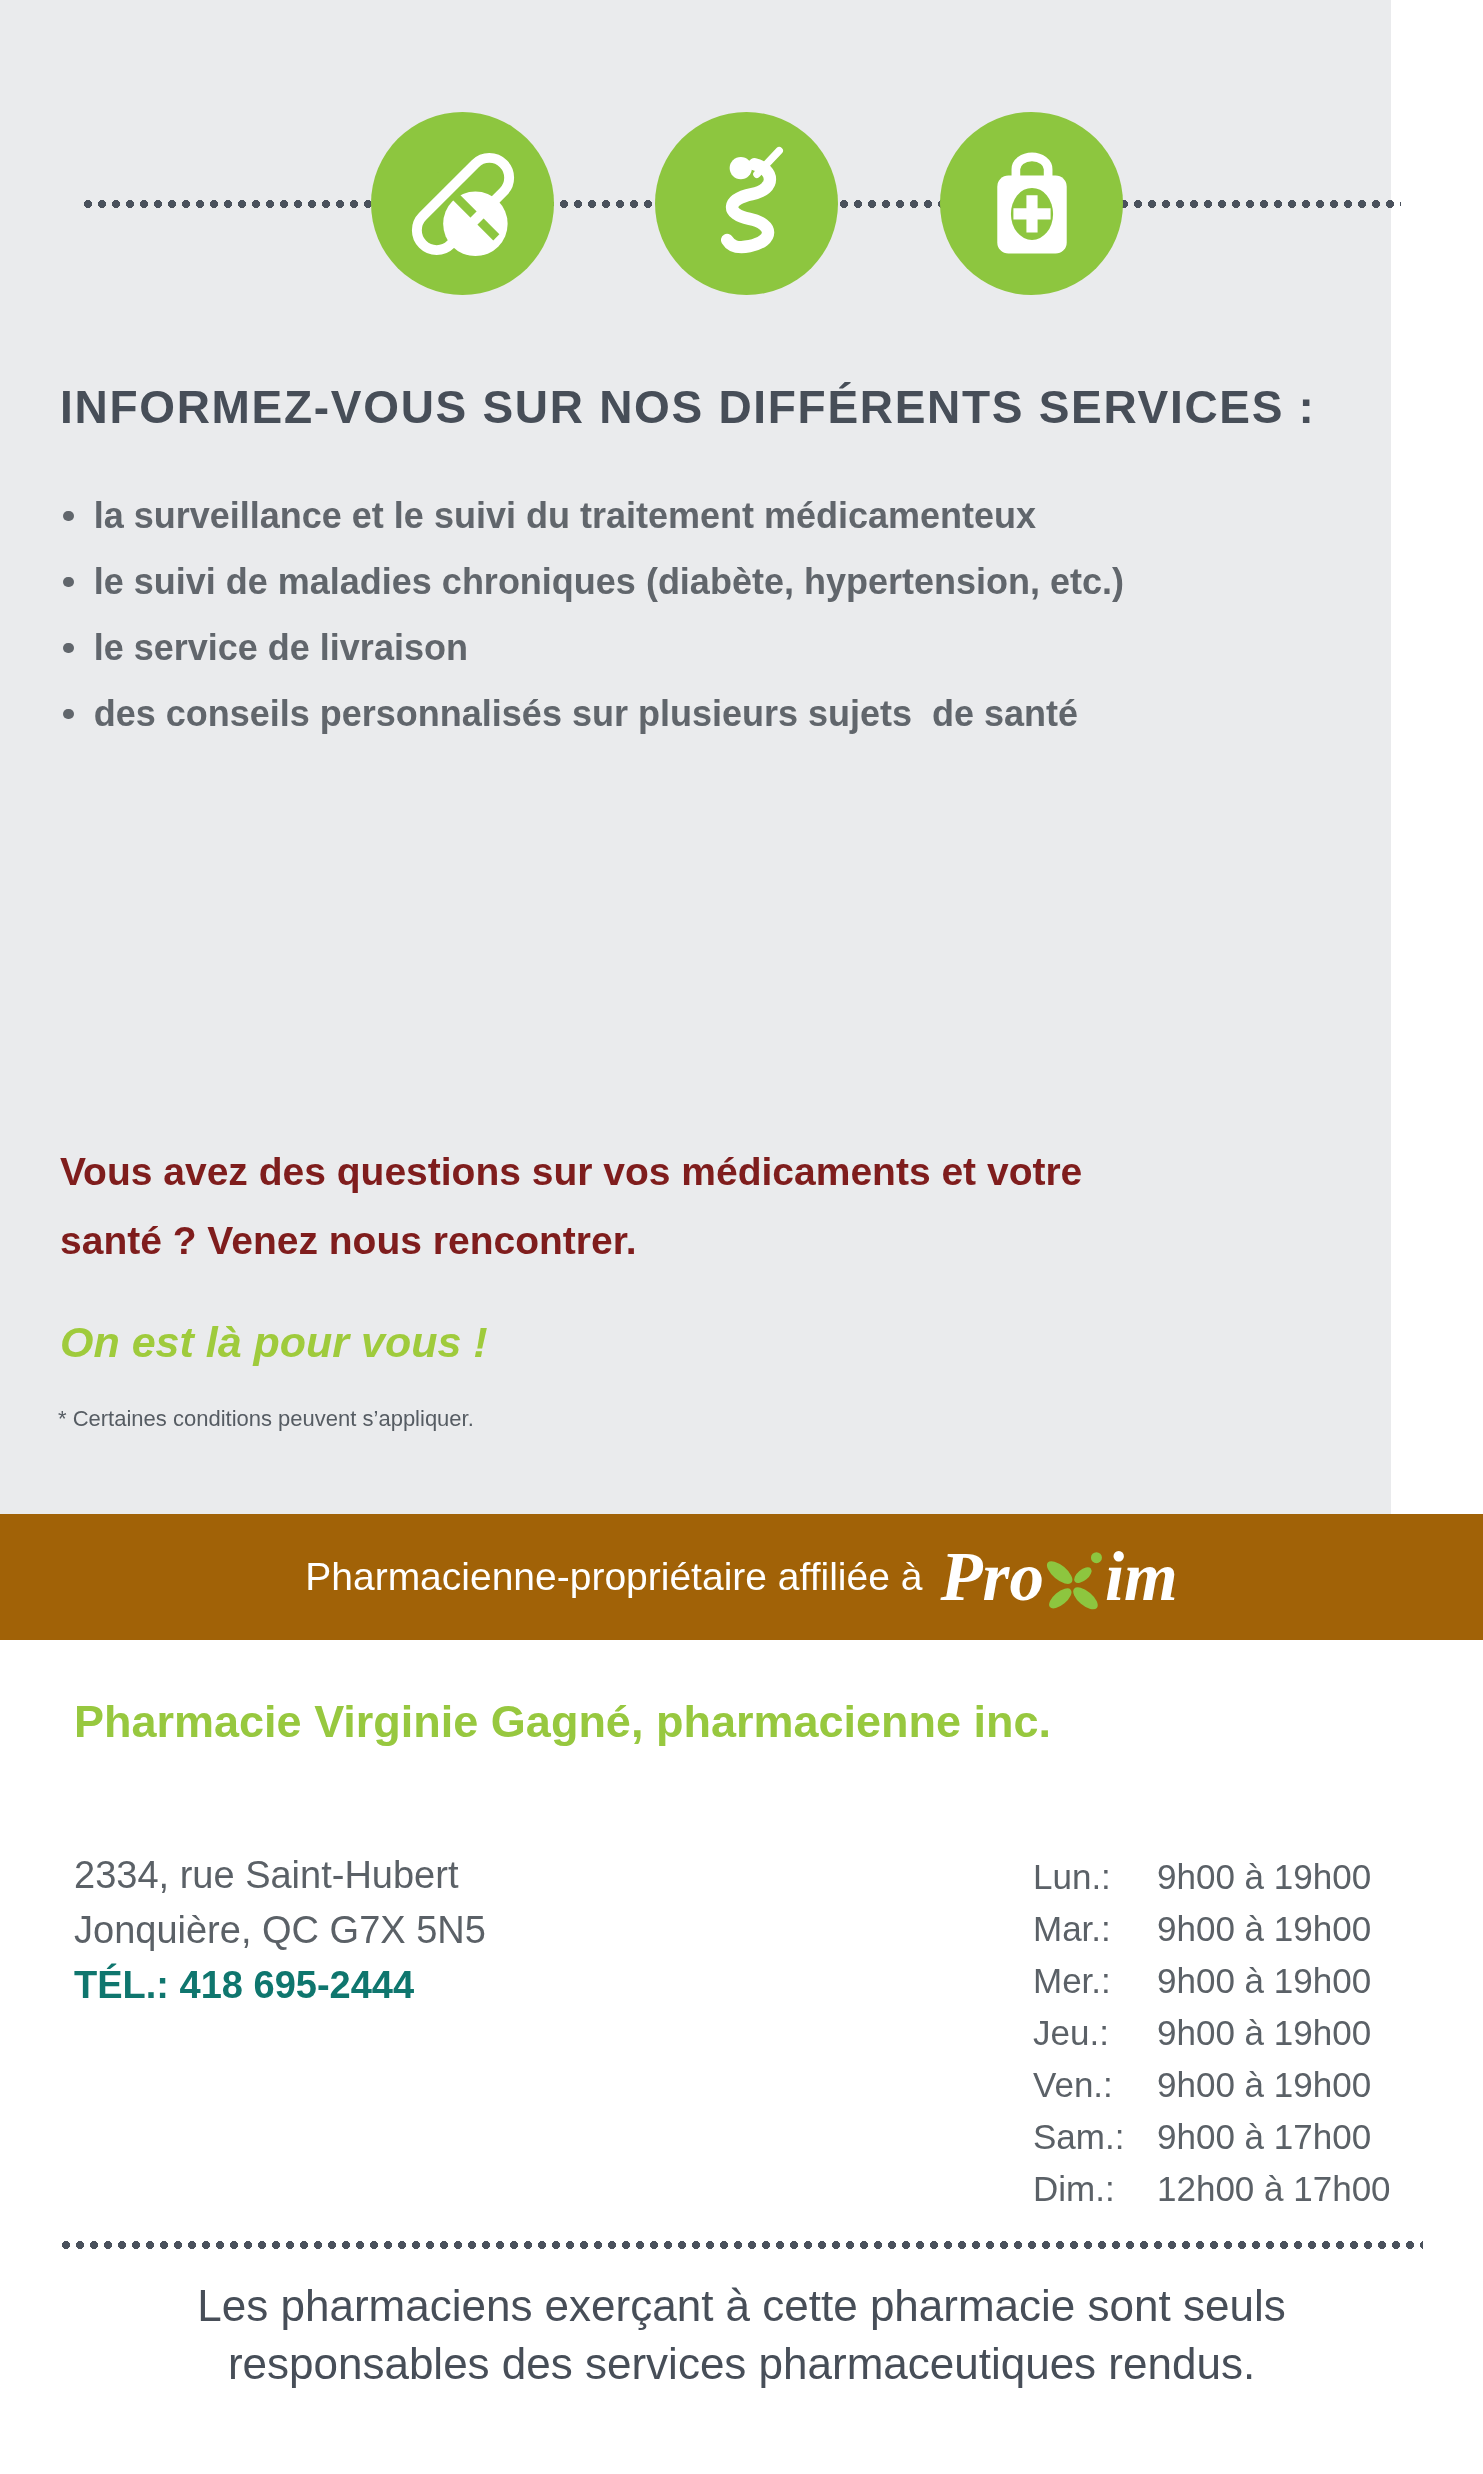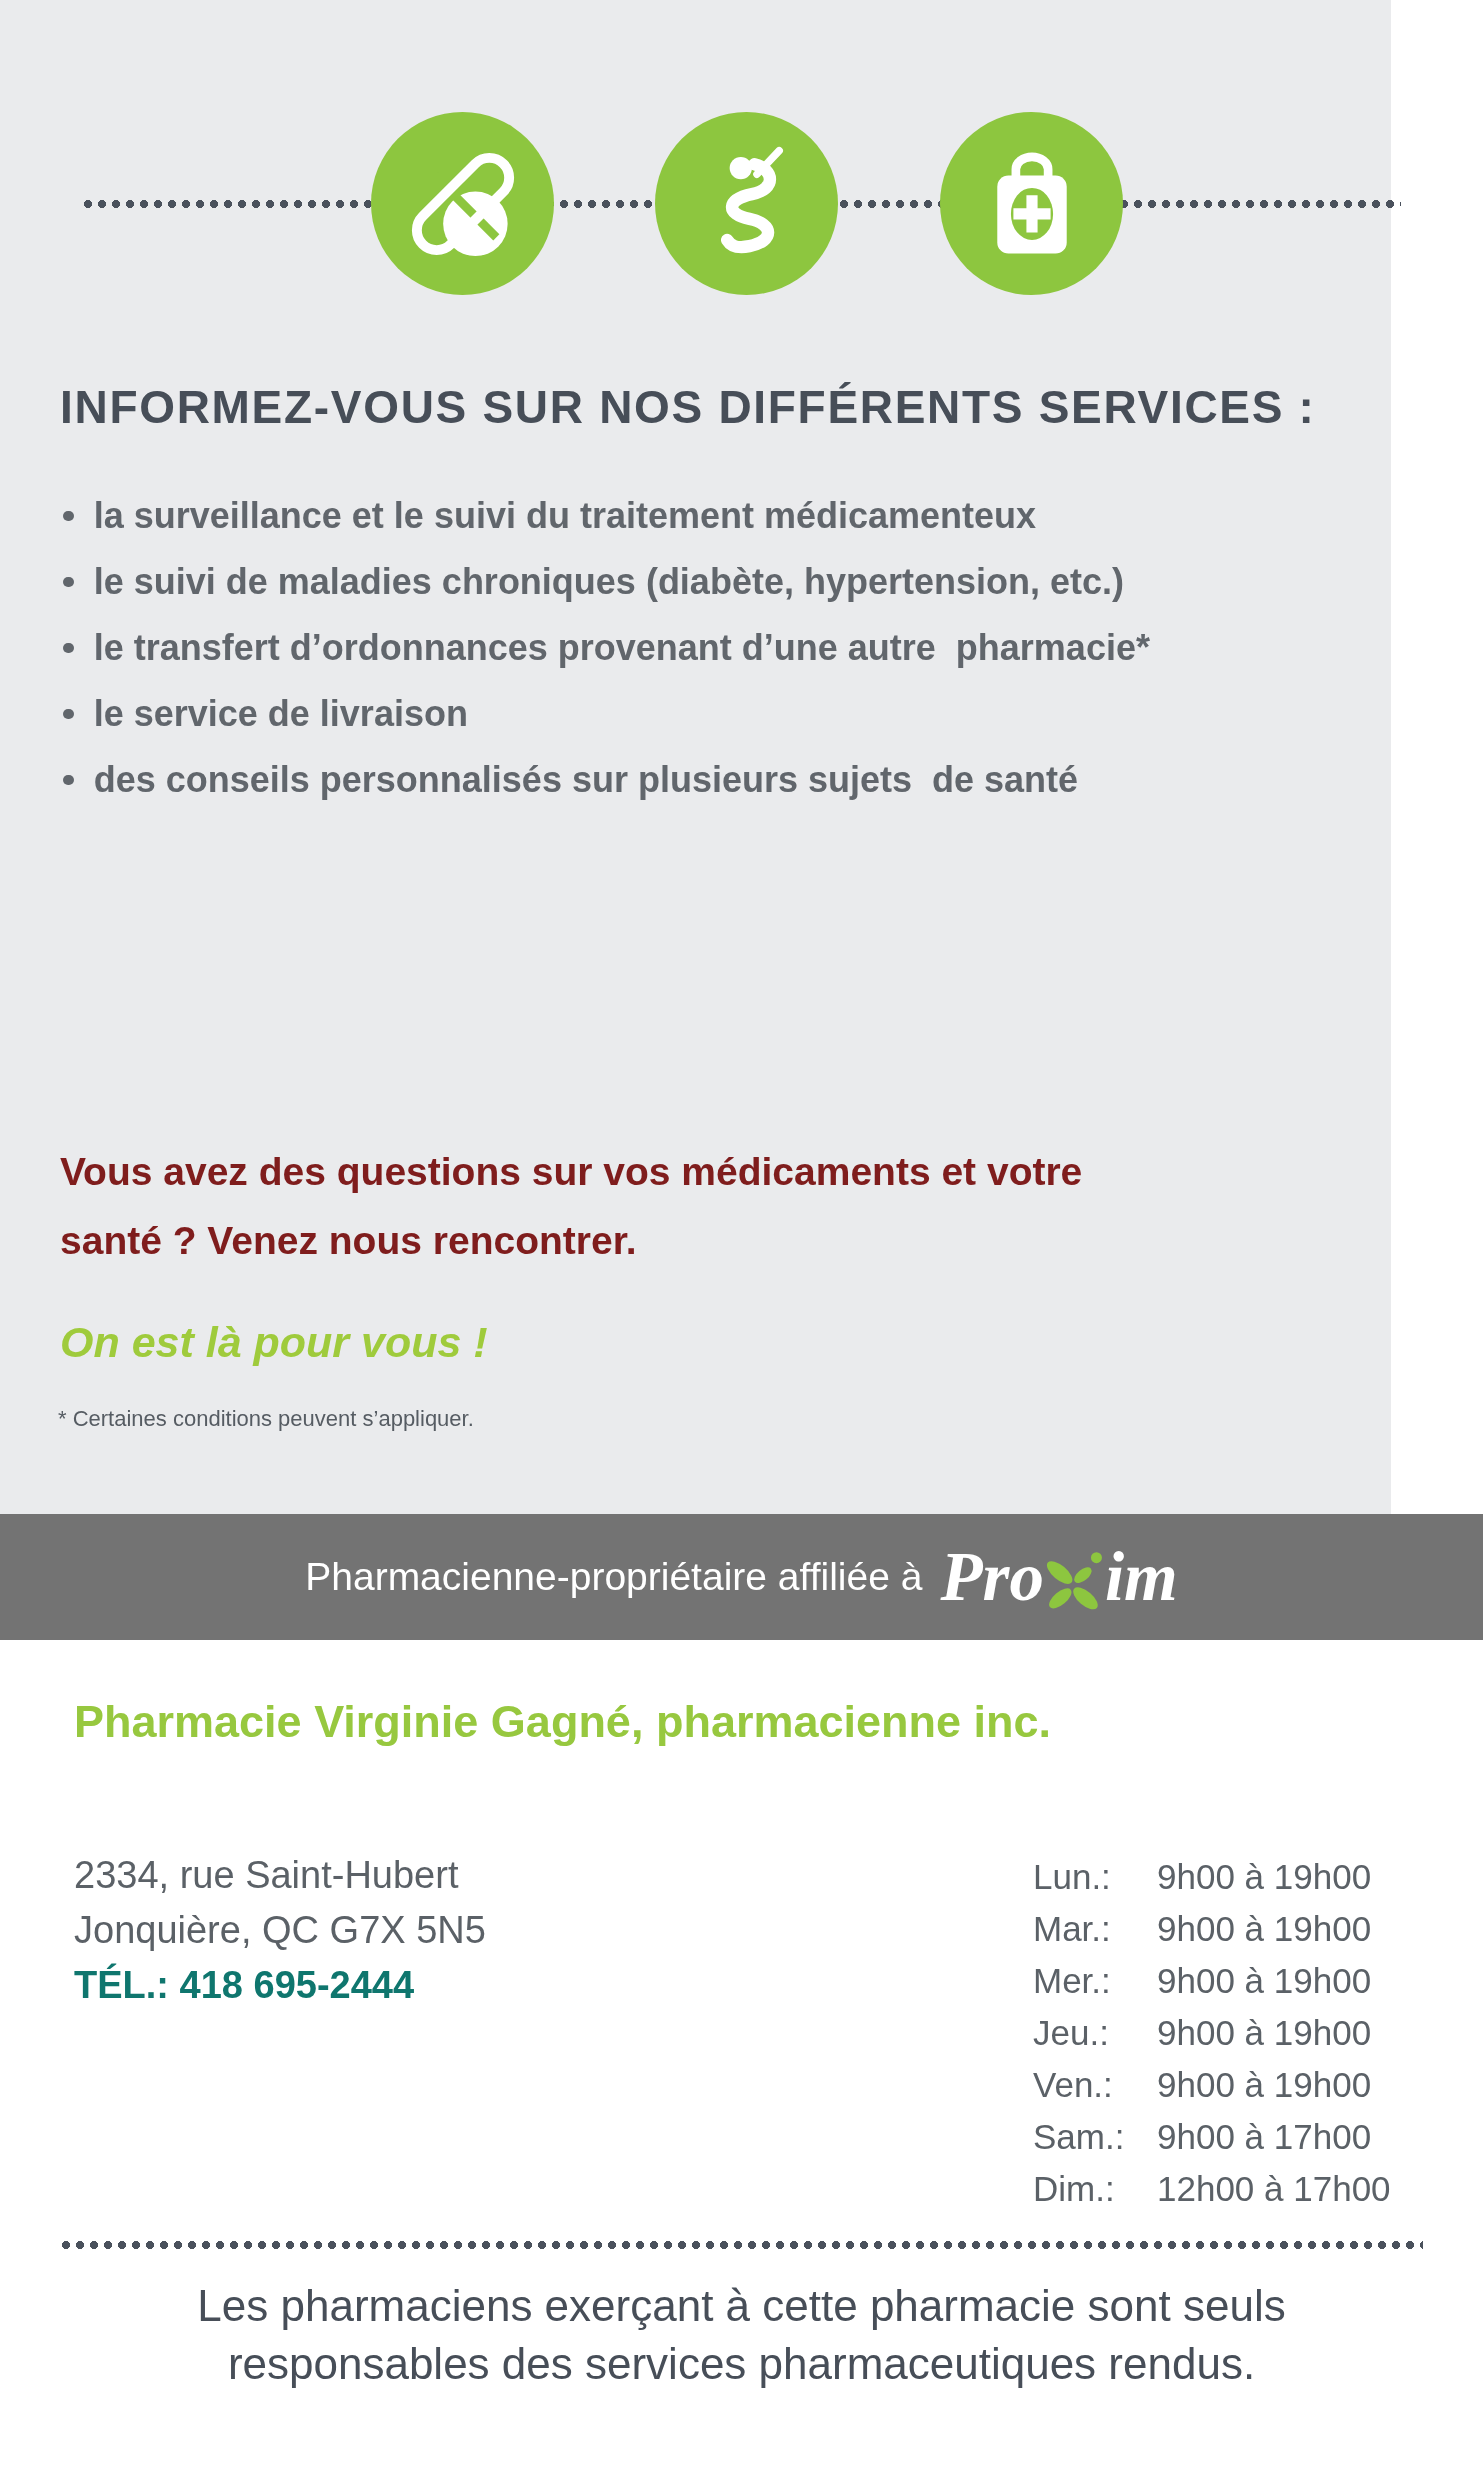--- a/index.html
+++ b/index.html
@@ -51,21 +51,21 @@
     position:absolute;left:60px;top:1318px;
     font-size:43px;font-weight:bold;font-style:italic;color:#9fcb3c;
     white-space:nowrap;
   }
   .footnote{
     position:absolute;left:58px;top:1406px;
     font-size:22px;color:#565c63;white-space:nowrap;
   }
   .banner{
     position:absolute;left:0;top:1514px;width:1483px;height:126px;
-    background:#737373;
+    background:#a16207;
     display:flex;align-items:center;justify-content:center;gap:18px;
   }
   .banner-label{font-size:39px;color:#ffffff;white-space:nowrap;}
   .brand{display:inline-flex;align-items:center;}
   .brand-text{
     font-family:"Liberation Serif", serif;font-weight:600;
     font-size:69px;color:#ffffff;line-height:1;font-style:italic;
   }
   .brand-x{width:71px;height:71px;margin:0 -5px;position:relative;top:6.6px;}
   .store-name{
@@ -122,21 +122,20 @@
         <ellipse cx="50" cy="58" rx="17" ry="21" fill="#8dc63f"></ellipse>
         <path d="M45.5 43 h9 v10.5 h10.5 v9 h-10.5 v10.5 h-9 v-10.5 h-10.5 v-9 h10.5 z" fill="#ffffff"></path>
       </svg>
     </div>
 
     <div class="heading">INFORMEZ-VOUS SUR NOS DIFFÉRENTS SERVICES :</div>
 
     <ul class="services">
       <li><span class="bullet-dot"></span><span>la surveillance et le suivi du traitement médicamenteux</span></li>
       <li><span class="bullet-dot"></span><span>le suivi de maladies chroniques (diabète, hypertension, etc.)</span></li>
-      <li><span class="bullet-dot"></span><span>le transfert d’ordonnances provenant d’une autre  pharmacie*</span></li>
       <li><span class="bullet-dot"></span><span>le service de livraison</span></li>
       <li><span class="bullet-dot"></span><span>des conseils personnalisés sur plusieurs sujets  de santé</span></li>
     </ul>
 
     <div class="question">Vous avez des questions sur vos médicaments et votre santé ? Venez nous rencontrer.</div>
 
     <div class="slogan">On est là pour vous !</div>
 
     <div class="footnote">* Certaines conditions peuvent s’appliquer.</div>
   </div>

